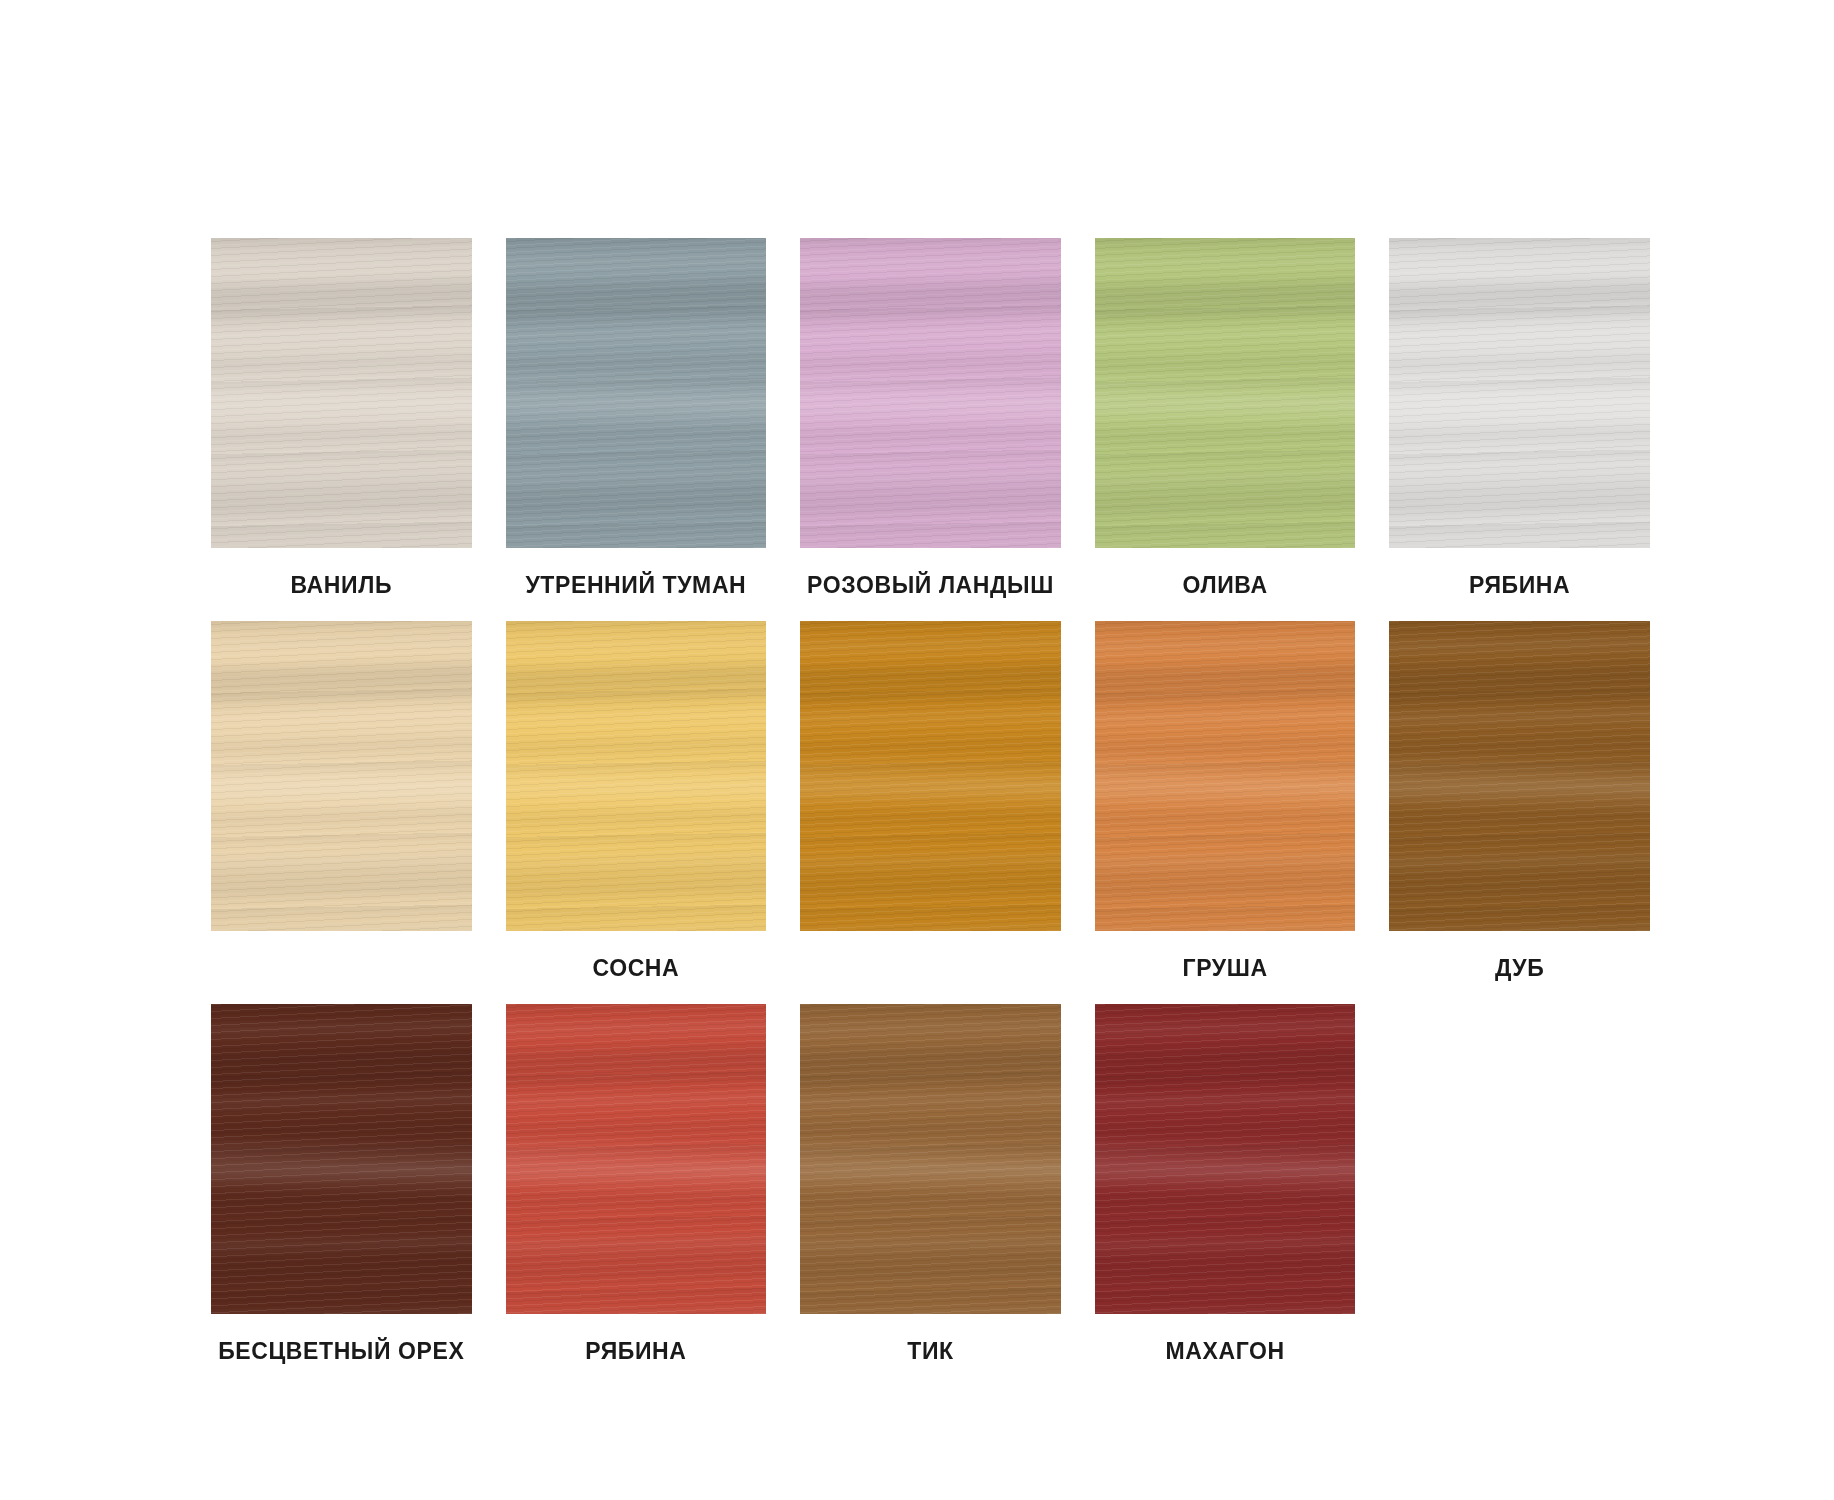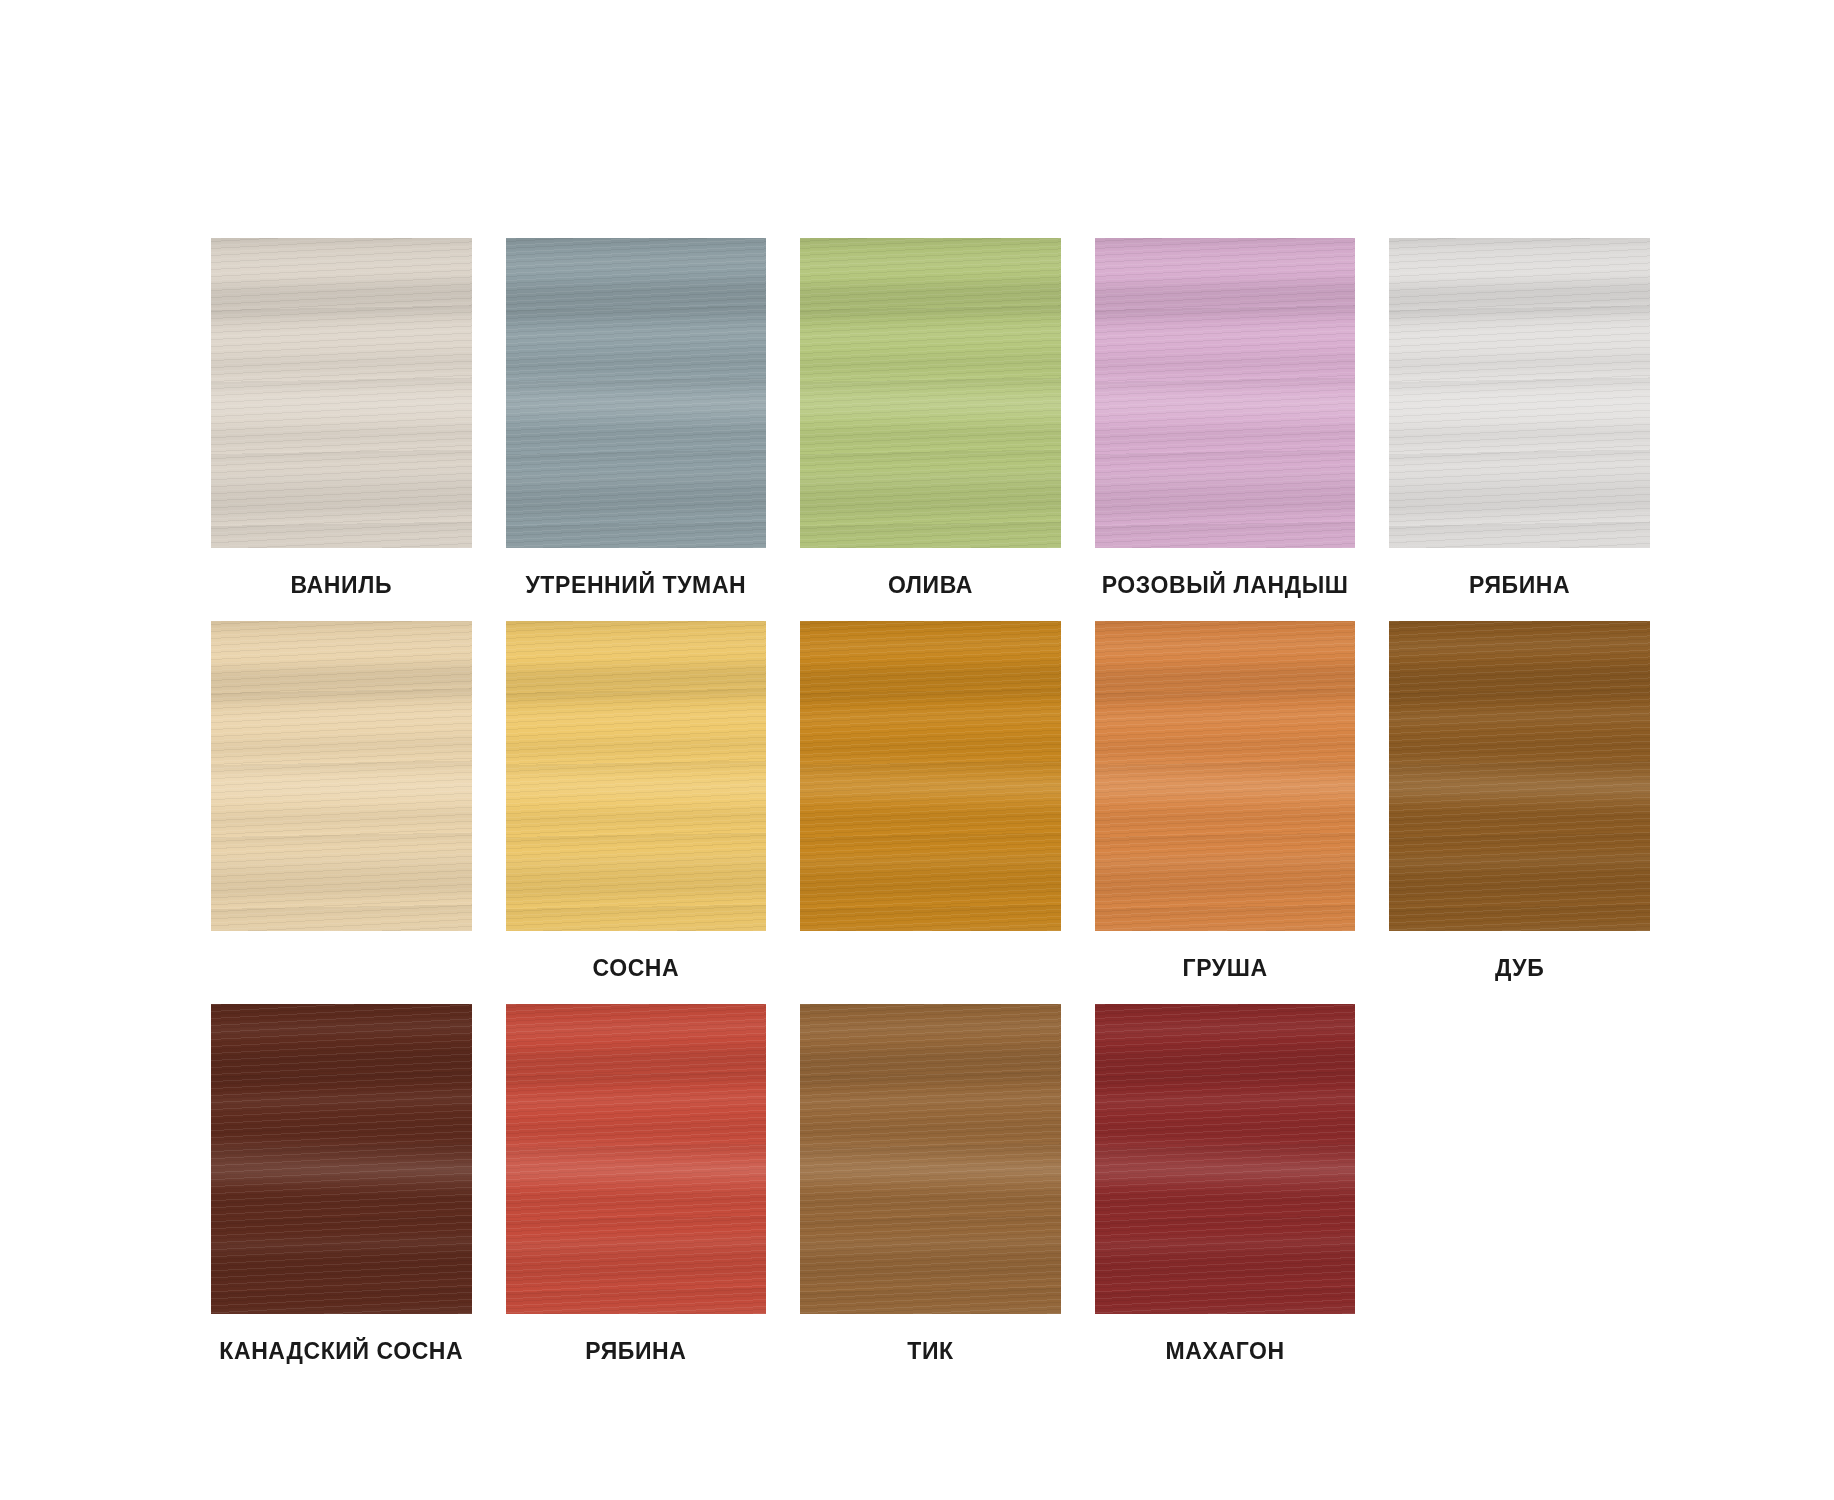--- a/index.html
+++ b/index.html
@@ -129,38 +129,38 @@
       <div class="cell">
         <div class="swatch" style="background-color: rgb(143, 160, 166);">
           <div class="grain-broad"></div>
           <div class="grain-fine"></div>
           <div class="grain-streak"></div>
           <div class="grain-vignette"></div>
         </div>
         <div class="label">УТРЕННИЙ ТУМАН</div>
       </div>
       <div class="cell">
+        <div class="swatch" style="background-color: rgb(217, 174, 208);">
+          <div class="grain-broad"></div>
+          <div class="grain-fine"></div>
+          <div class="grain-streak"></div>
+          <div class="grain-vignette"></div>
+        </div>
+        <div class="label">РОЗОВЫЙ ЛАНДЫШ</div>
+      </div>
+      <div class="cell">
         <div class="swatch" style="background-color: rgb(181, 199, 125);">
           <div class="grain-broad"></div>
           <div class="grain-fine"></div>
           <div class="grain-streak"></div>
           <div class="grain-vignette"></div>
         </div>
         <div class="label">ОЛИВА</div>
       </div>
       <div class="cell">
-        <div class="swatch" style="background-color: rgb(217, 174, 208);">
-          <div class="grain-broad"></div>
-          <div class="grain-fine"></div>
-          <div class="grain-streak"></div>
-          <div class="grain-vignette"></div>
-        </div>
-        <div class="label">РОЗОВЫЙ ЛАНДЫШ</div>
-      </div>
-      <div class="cell">
         <div class="swatch" style="background-color: rgb(227, 225, 223);">
           <div class="grain-broad"></div>
           <div class="grain-fine"></div>
           <div class="grain-streak"></div>
           <div class="grain-vignette"></div>
         </div>
         <div class="label">РЯБИНА</div>
       </div>
       <div class="cell">
         <div class="swatch" style="background-color: rgb(235, 213, 174);">
@@ -205,21 +205,21 @@
         </div>
         <div class="label">ДУБ</div>
       </div>
       <div class="cell">
         <div class="swatch" style="background-color: rgb(94, 43, 30);">
           <div class="grain-broad"></div>
           <div class="grain-fine"></div>
           <div class="grain-streak"></div>
           <div class="grain-vignette"></div>
         </div>
-        <div class="label">КАНАДСКИЙ СОСНА</div>
+        <div class="label">БЕСЦВЕТНЫЙ ОРЕХ</div>
       </div>
       <div class="cell">
         <div class="swatch" style="background-color: rgb(199, 76, 60);">
           <div class="grain-broad"></div>
           <div class="grain-fine"></div>
           <div class="grain-streak"></div>
           <div class="grain-vignette"></div>
         </div>
         <div class="label">РЯБИНА</div>
       </div>

